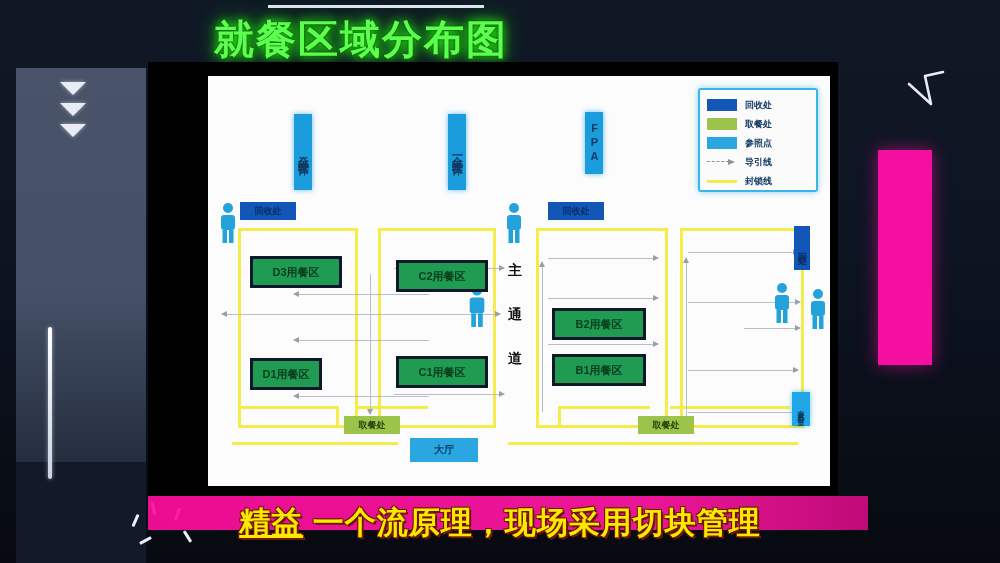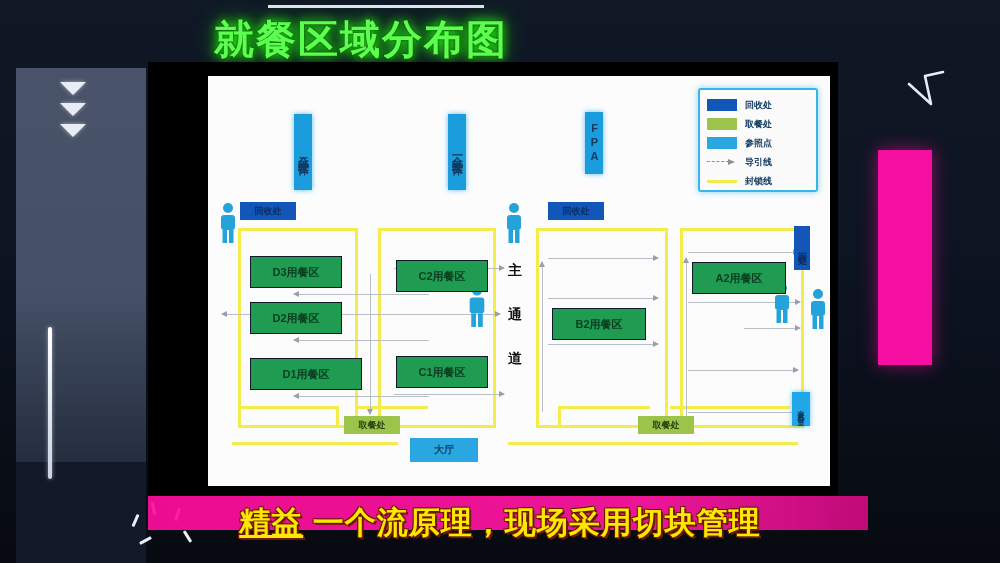--- a/index.html
+++ b/index.html
@@ -114,21 +114,21 @@
     letter-spacing:2px; line-height:1;
   }
   .vlabel.blue   { background:#1b9ddd; box-shadow:0 0 5px rgba(40,170,235,.75); }
   .vlabel.blue2  { background:#20a7e8; box-shadow:0 0 5px rgba(40,170,235,.65); }
 
   .tag {
     position:absolute; display:flex; align-items:center; justify-content:center;
     font-weight:bold; line-height:1;
   }
   .tag.navy   { background:#1257b8; color:#0a2e63; }
-  .tag.green  { background:#1f9b52; color:#0a3d1f; border:1px solid #0f172a; }
+  .tag.green  { background:#1f9b52; color:#0a3d1f; border:3px solid #0f172a; }
   .tag.olive  { background:#9cc34a; color:#2a4410; }
   .tag.cyan   { background:#2aa6e0; color:#12456b; }
 
   .yline { position:absolute; background:#f3ec4a; }
 
   .garrow { position:absolute; height:1px; background:#b9bec7; }
   .garrow::after {
     content:""; position:absolute; right:-1px; top:-3px;
     border-left:6px solid #9aa0ab; border-top:3.5px solid transparent;
     border-bottom:3.5px solid transparent;
@@ -332,29 +332,28 @@
       <rect x="3" y="13" width="14" height="15" rx="3" fill="#23a3d9"></rect>
       <rect x="4.5" y="28" width="4.5" height="13" fill="#23a3d9"></rect>
       <rect x="11" y="28" width="4.5" height="13" fill="#23a3d9"></rect>
     </svg>
 
     <div class="tag navy" style="left:32px;  top:126px; width:56px; height:18px; font-size:9px;">回收处</div>
     <div class="tag navy" style="left:340px; top:126px; width:56px; height:18px; font-size:9px;">回收处</div>
     <div class="vlabel" style="left:586px; top:150px; width:16px; height:44px; font-size:9px; background:#1257b8; color:#0d2f66;">回收处</div>
 
     <div class="tag green" style="left:42px;  top:180px; width:92px; height:32px; font-size:11px;">D3用餐区</div>
-    <div class="tag green" style="left:42px;  top:226px; width:92px; height:32px; font-size:11px;">D2用餐区</div>
-    <div class="tag green" style="left:42px;  top:282px; width:112px; height:32px; font-size:11px;">D1用餐区</div>
+    <div class="tag green" style="left:42px;  top:282px; width:72px; height:32px; font-size:11px;">D1用餐区</div>
 
     <div class="tag green" style="left:188px; top:184px; width:92px; height:32px; font-size:11px;">C2用餐区</div>
     <div class="tag green" style="left:188px; top:280px; width:92px; height:32px; font-size:11px;">C1用餐区</div>
 
     <div class="tag green" style="left:344px; top:232px; width:94px; height:32px; font-size:11px;">B2用餐区</div>
-
-    <div class="tag green" style="left:484px; top:186px; width:94px; height:32px; font-size:11px;">A2用餐区</div>
+    <div class="tag green" style="left:344px; top:278px; width:94px; height:32px; font-size:11px;">B1用餐区</div>
+
 
     <div style="position:absolute; left:296px; top:172px; width:22px; color:#111; font-weight:bold; font-size:14px; text-align:center; line-height:44px;">
       <div>主</div>
       <div>通</div>
       <div>道</div>
     </div>
 
     <div class="tag olive" style="left:136px; top:340px; width:56px; height:18px; font-size:9px;">取餐处</div>
     <div class="tag olive" style="left:430px; top:340px; width:56px; height:18px; font-size:9px;">取餐处</div>
 

